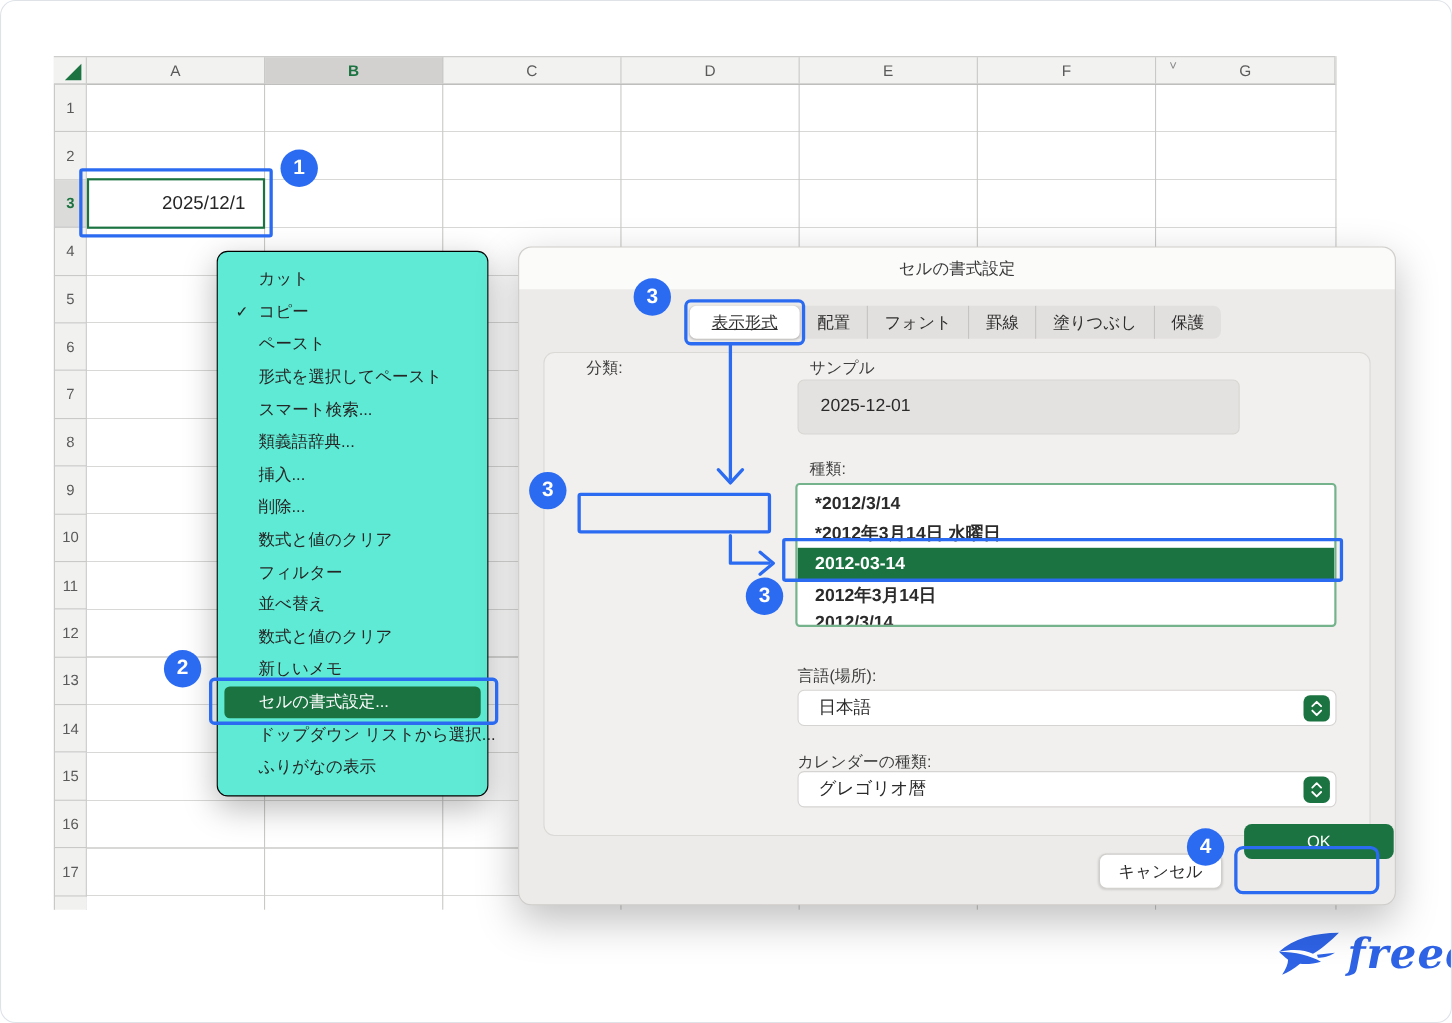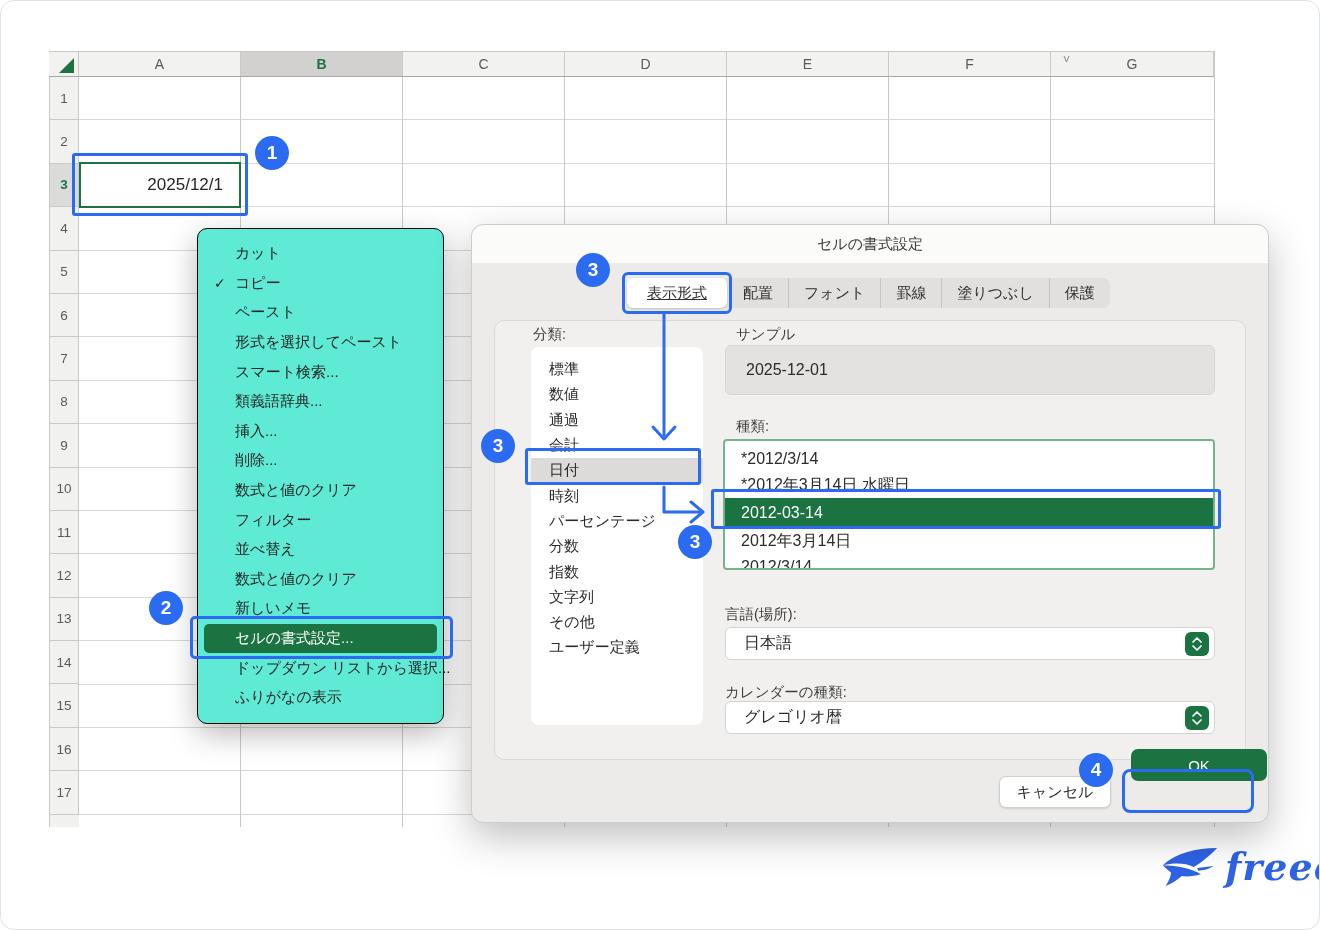--- a/index.html
+++ b/index.html
@@ -48,24 +48,24 @@
   .tab + .tab{border-left:1px solid #c6c4c2;}
   .tab.selected{background:#fff;border-radius:6px;box-shadow:0 1px 2px rgba(0,0,0,.2);padding:0 20px;text-decoration:underline;}
   .tab.selected + .tab{border-left-color:transparent;}
   .tab.selected::after{content:"";position:absolute;inset:-6px -5px;border:3px solid var(--blue);border-radius:6px;}
 
   .panel{position:absolute;left:22px;top:95px;width:752px;height:440px;background:var(--panel-bg);border:1px solid #DBD9D6;border-radius:10px;}
   .flabel{position:absolute;font-size:14.5px;color:#3d3d3d;white-space:nowrap;}
   .cat-list{position:absolute;left:36px;top:26px;width:172px;height:378px;background:#fff;border-radius:8px;padding:10px 0;overflow:hidden;}
   .cat-item{height:25.3px;display:flex;align-items:center;padding:0 18px;font-size:15px;color:#2b2b2b;white-space:nowrap;}
   .cat-item.selected{background:#DCDBDA;}
-  .sample-box{position:absolute;left:230px;top:24px;width:490px;height:50px;background:#E4E2E0;border:1px solid #d8d6d3;border-radius:6px;
+  .sample-box{position:absolute;left:230px;top:24px;width:402px;height:50px;background:#E4E2E0;border:1px solid #d8d6d3;border-radius:6px;
     display:flex;align-items:center;padding:0 20px;font-size:16px;color:#2b2b2b;}
   .type-list{position:absolute;left:228px;top:118px;width:492px;height:131px;background:#fff;border:2px solid #74B38C;border-radius:4px;padding:5px 0;overflow:hidden;}
-  .type-item{height:26px;display:flex;align-items:center;padding:0 16px;font-size:16px;color:#2b2b2b;white-space:nowrap;}
+  .type-item{height:26px;display:flex;align-items:center;padding:0 16px;font-size:16px;color:#2b2b2b;white-space:nowrap;font-weight:bold;}
   .type-item.selected{background:var(--green);color:#fff;height:30px;}
   .dropdown{position:absolute;width:490px;height:33px;background:#fff;border:1px solid #d6d4d2;border-radius:6px;display:flex;align-items:center;padding:0 5px 0 18px;font-size:16px;color:#2b2b2b;}
   .dropdown .dd-value{flex:1;}
   .stepper{width:24px;height:24px;background:var(--green);border-radius:6px;display:flex;align-items:center;justify-content:center;flex:none;}
 
   .btn{position:absolute;height:32px;border-radius:7px;display:flex;align-items:center;justify-content:center;font-size:15px;}
   .btn-cancel{left:527px;top:551px;width:112px;background:#fff;border:1px solid #d0cecb;color:#2b2b2b;box-shadow:0 1px 2px rgba(0,0,0,.12);}
   .btn-ok{left:659px;top:524px;width:136px;background:var(--green);color:#fff;}
 
   
@@ -220,35 +220,20 @@
     <div class="tab selected">表示形式</div>
         <div class="tab">配置</div>
         <div class="tab">フォント</div>
         <div class="tab">罫線</div>
         <div class="tab">塗りつぶし</div>
         <div class="tab">保護</div>
       </div>
 
     <div class="panel">
       <div class="flabel" style="left:38px;top:4px">分類:</div>
-      <div class="cat-list">
-
-      <div class="cat-item">標準</div>
-          <div class="cat-item">数値</div>
-          <div class="cat-item">通過</div>
-          <div class="cat-item">会計</div>
-          <div class="cat-item selected">日付</div>
-          <div class="cat-item">時刻</div>
-          <div class="cat-item">パーセンテージ</div>
-          <div class="cat-item">分数</div>
-          <div class="cat-item">指数</div>
-          <div class="cat-item">文字列</div>
-          <div class="cat-item">その他</div>
-          <div class="cat-item">ユーザー定義</div>
-        </div>
 
       <div class="flabel" style="left:241px;top:4px">サンプル</div>
       <div class="sample-box">2025-12-01</div>
 
       <div class="flabel" style="left:241px;top:96px">種類:</div>
       <div class="type-list">
 
       <div class="type-item">*2012/3/14</div>
           <div class="type-item">*2012年3月14日 水曜日</div>
           <div class="type-item selected">2012-03-14</div>

